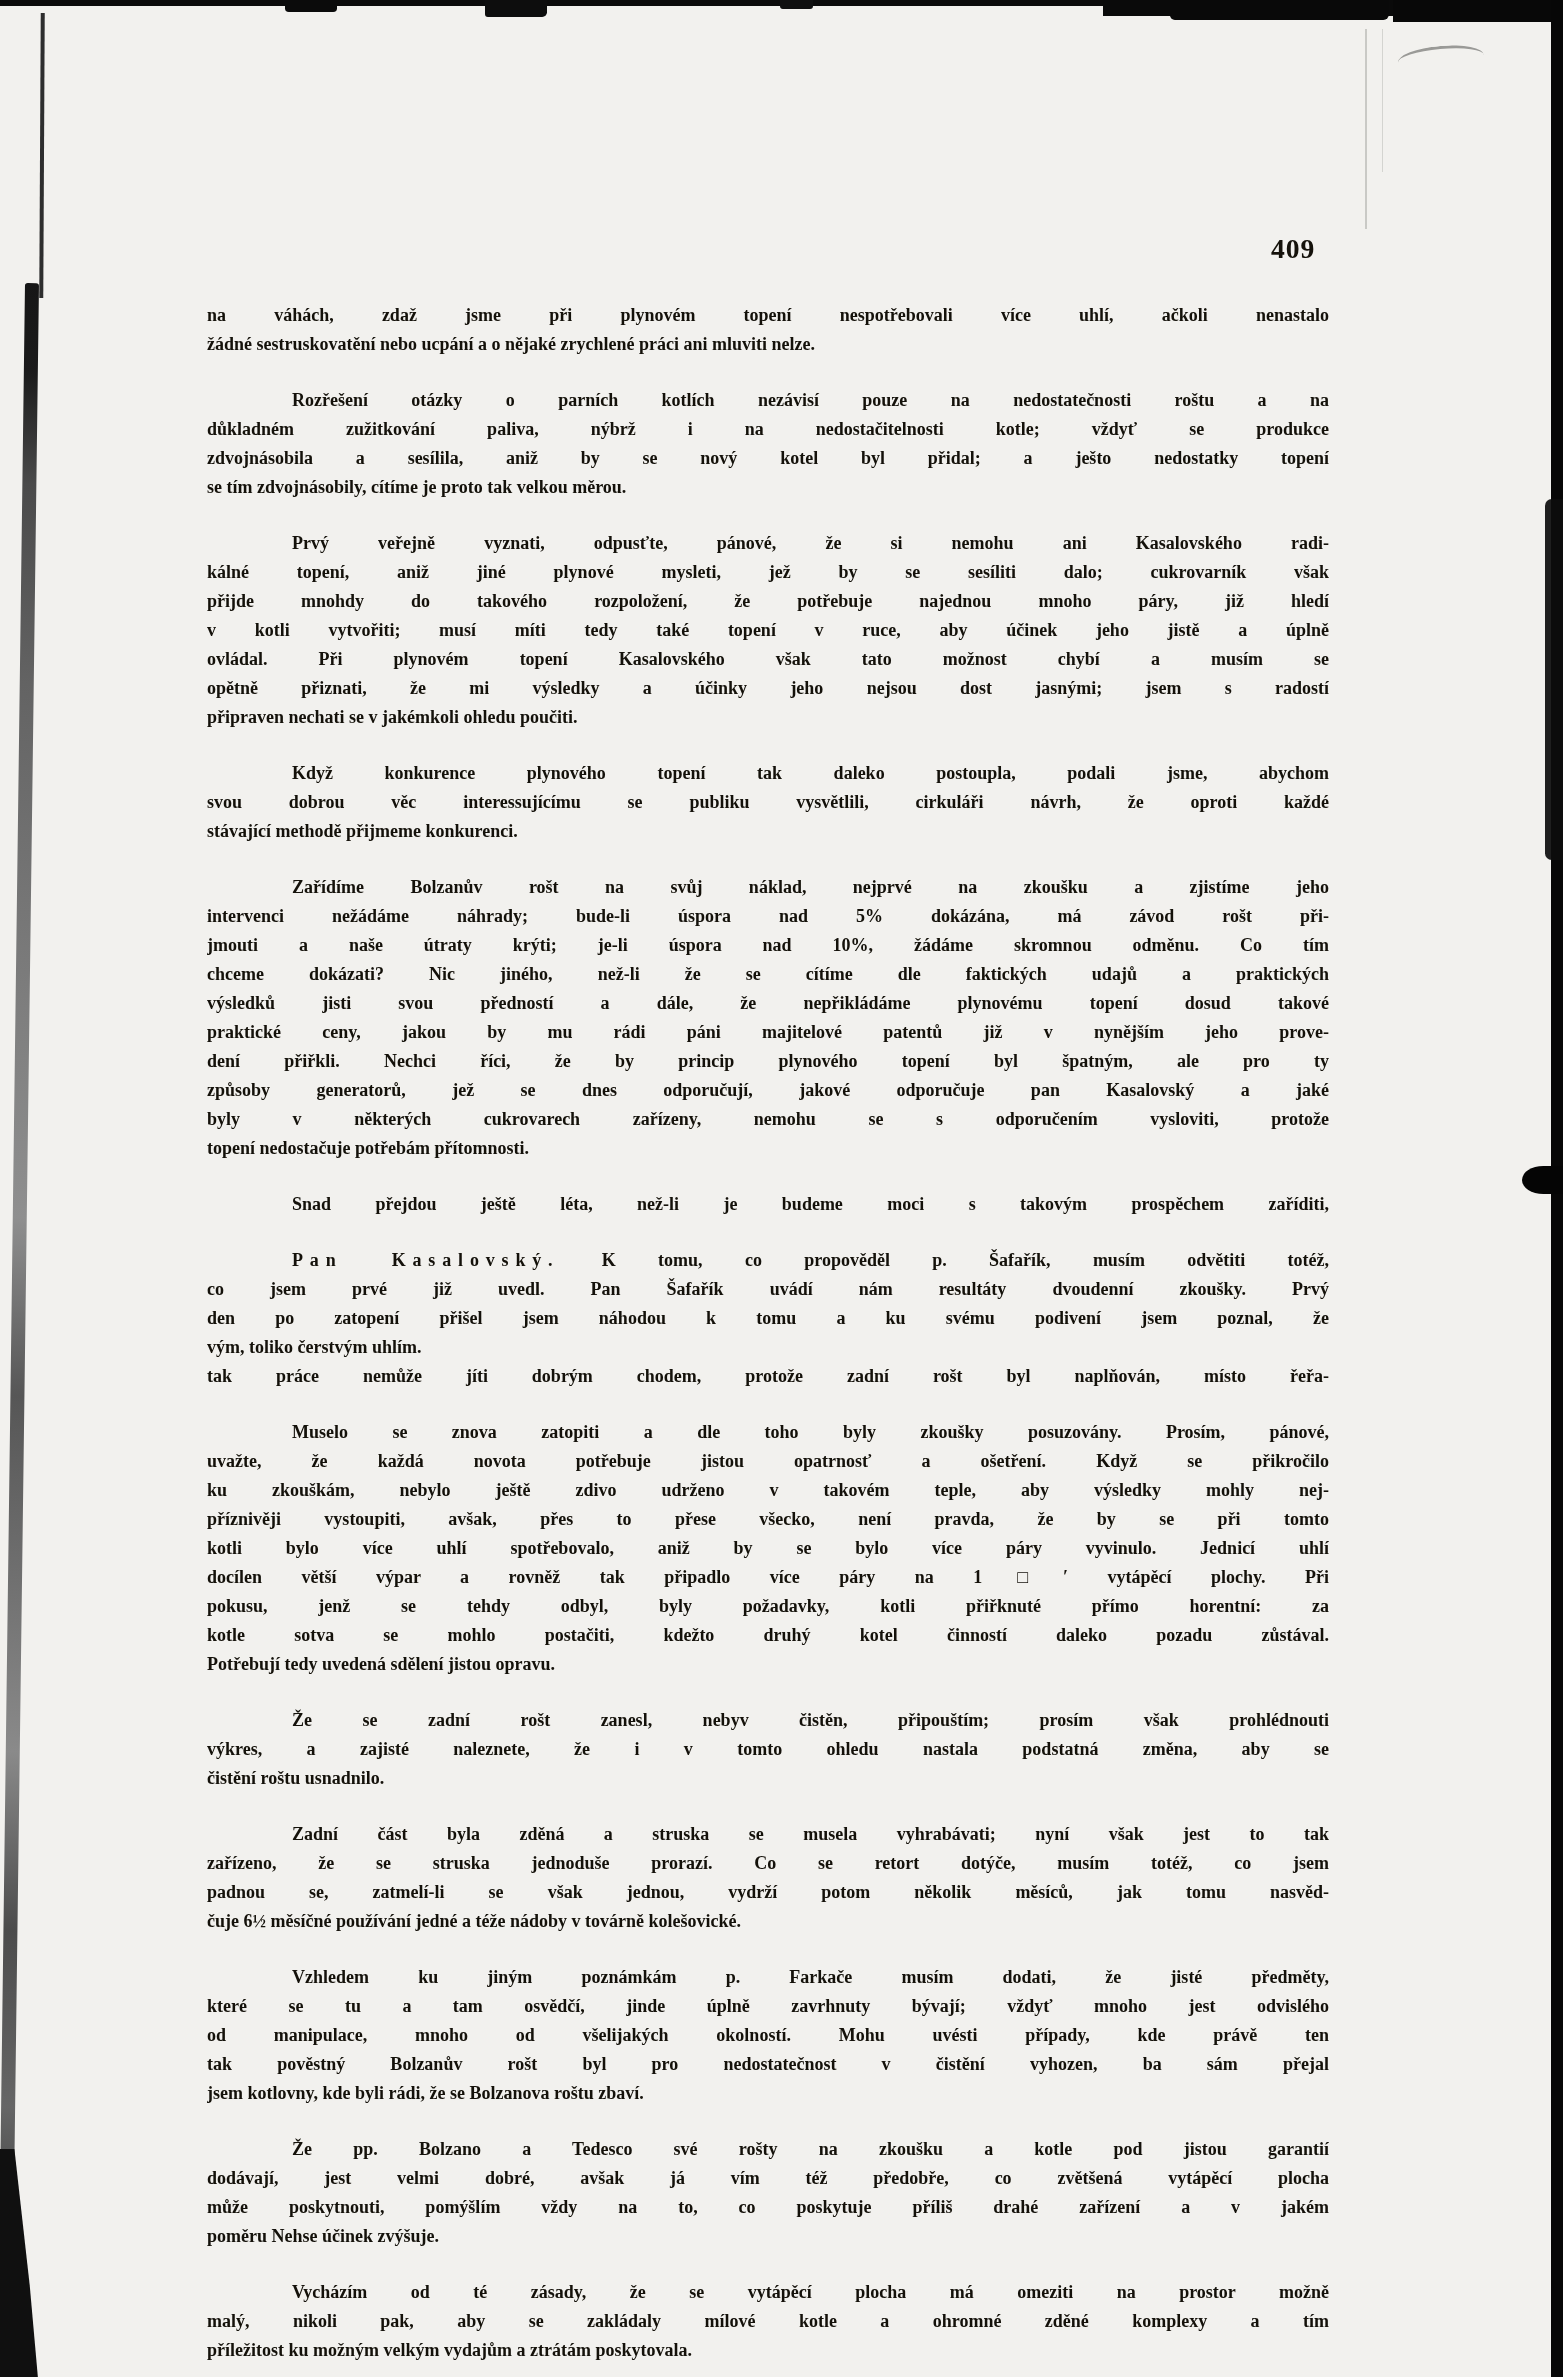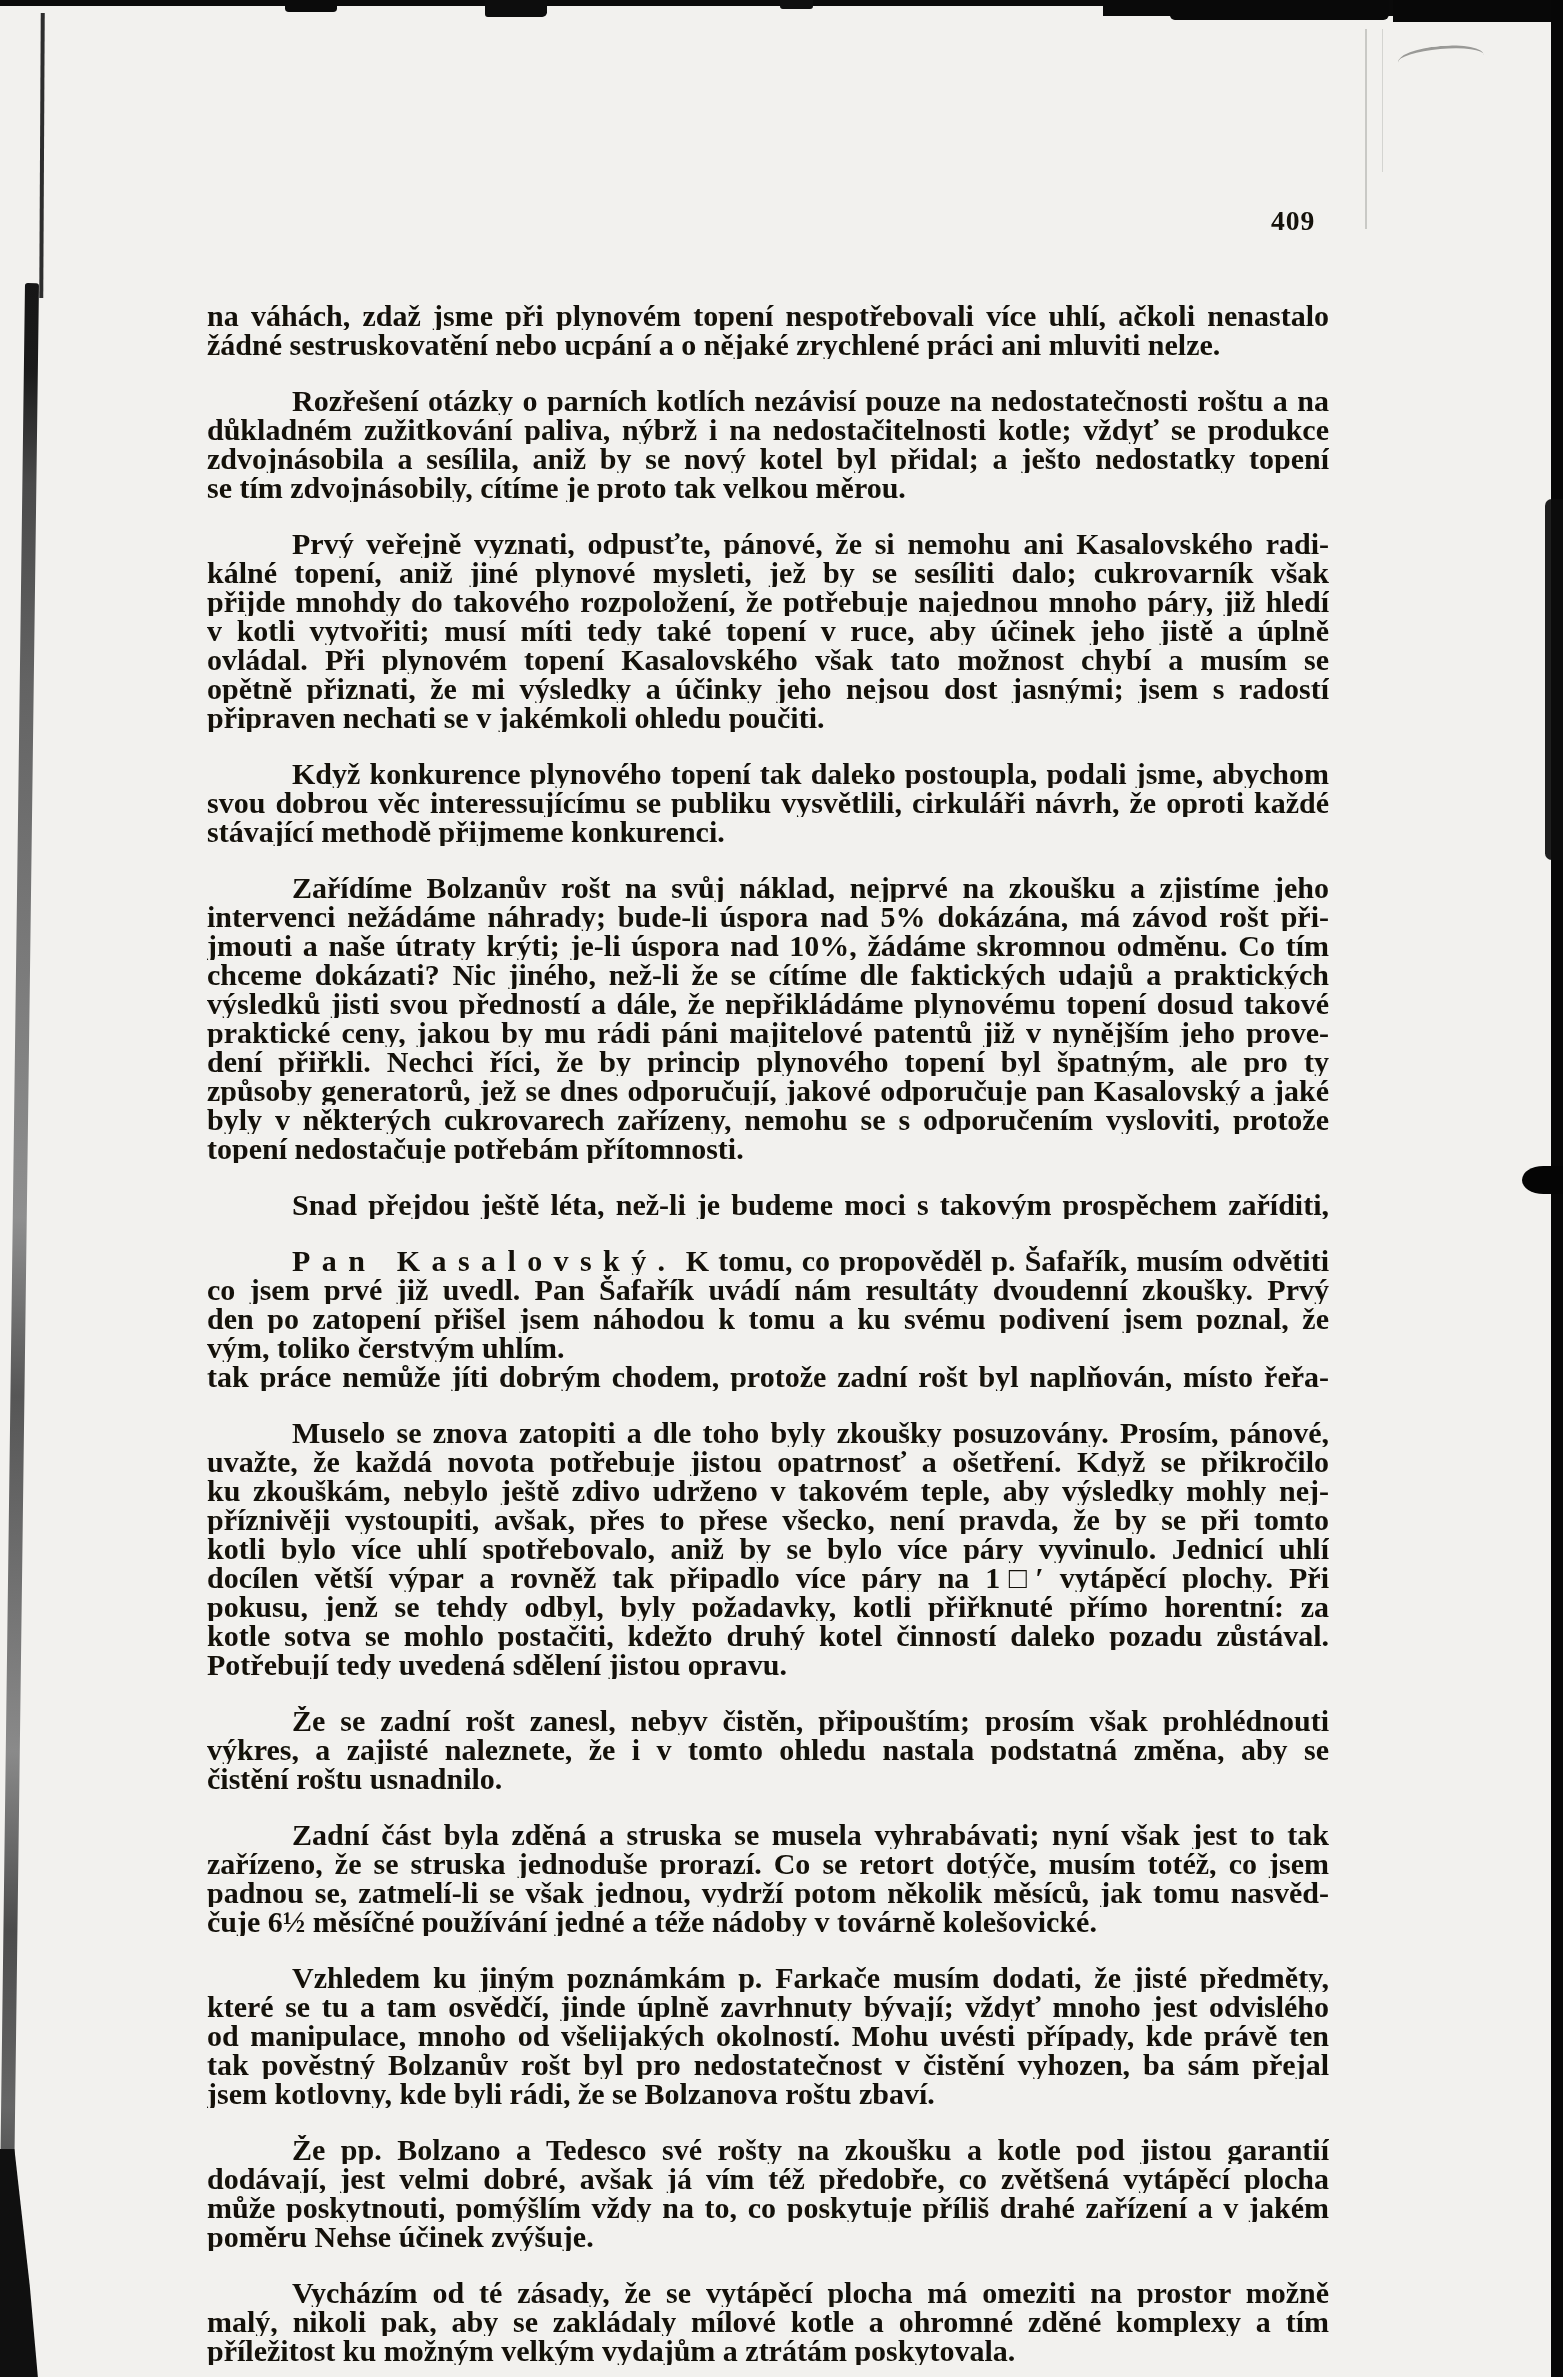--- a/index.html
+++ b/index.html
@@ -7,39 +7,39 @@
     width:1564px;height:2489px;
     background:#f2f1ee;
     position:relative;
     overflow:hidden;
     font-family:"Liberation Serif","DejaVu Serif",serif;
   }
   
   #text-block{
     position:absolute;left:207px;top:301px;width:1122px;
     font-weight:700;
-    font-size:30px;line-height:29px;
+    font-size:18px;line-height:29px;
     color:#14110a;
     -webkit-font-smoothing:antialiased;
   }
   .paragraph{margin:0;}
   .line{
     text-align:justify;
     text-align-last:justify;
     overflow:hidden;
     height:29px;
   }
   .line.last{text-align-last:left;}
   .paragraph.indent .line.first{text-indent:85px;margin-top:27px;}
   .spaced{letter-spacing:0.38em;}
   .it{font-style:italic;}
 
   
   #page-number{
-    position:absolute;left:1271px;top:205px;
+    position:absolute;left:1271px;top:233px;
     font-size:27.6px;font-weight:700;color:#15120b;
     letter-spacing:1px;
   }
 
   
   .art{position:absolute;pointer-events:none;}
   .top-edge{left:0;top:0;width:1564px;height:6.2px;background:#0b0b0b;}
   .top-blob-1{left:285px;top:0;width:52px;height:12px;background:#0b0b0b;border-radius:0 0 3.8px 3.8px;}
   .top-blob-2{left:485px;top:0;width:62px;height:17px;background:#0d0d0d;border-radius:0 0 4.8px 2.9px;}
   .top-blob-3{left:780px;top:0;width:33px;height:8.6px;background:#101010;border-radius:0 0 2.9px 2.9px;}

